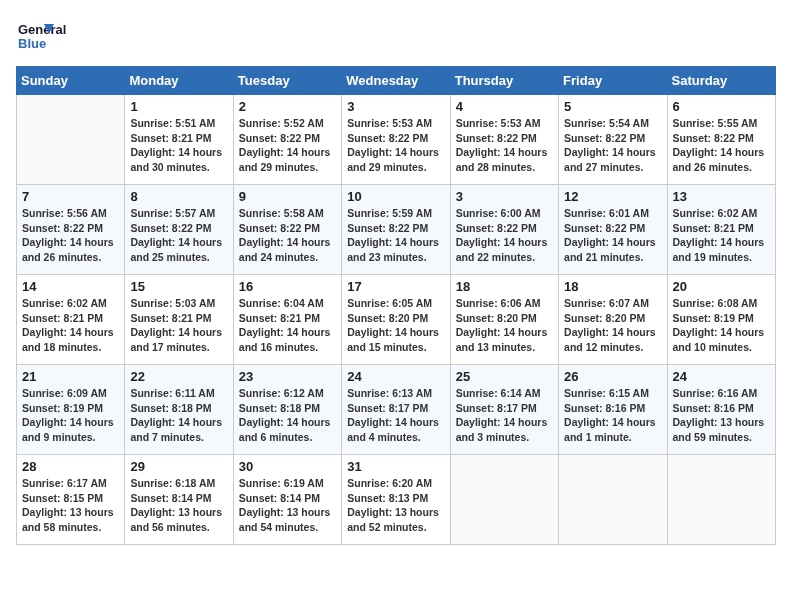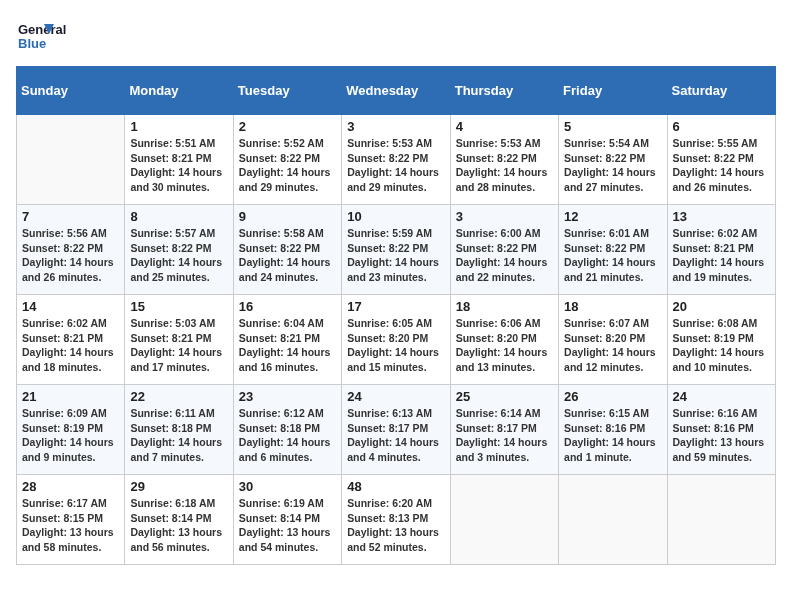--- a/index.html
+++ b/index.html
@@ -38,21 +38,21 @@
       color: #333;
     }
     .calendar-table {
       width: 100%;
       border-collapse: collapse;
       font-size: 11px;
     }
     .calendar-table th {
       background-color: #2e6db4;
       color: #fff;
-      padding: 16px 4px;
+      padding: 6px 4px;
       text-align: left;
       font-size: 13px;
       font-weight: bold;
       border: 1px solid #2e6db4;
     }
     .calendar-table td {
       border: 1px solid #ccc;
       padding: 4px 5px;
       vertical-align: top;
       min-height: 80px;
@@ -231,21 +231,21 @@
         </td>
         <td>
           <div class="day-number">29</div>
           <div class="day-info"><span>Sunrise: 6:18 AM</span><br><span>Sunset: 8:14 PM</span><br><span>Daylight: 13 hours</span><br><span>and 56 minutes.</span></div>
         </td>
         <td>
           <div class="day-number">30</div>
           <div class="day-info"><span>Sunrise: 6:19 AM</span><br><span>Sunset: 8:14 PM</span><br><span>Daylight: 13 hours</span><br><span>and 54 minutes.</span></div>
         </td>
         <td>
-          <div class="day-number">48</div>
+          <div class="day-number">31</div>
           <div class="day-info"><span>Sunrise: 6:20 AM</span><br><span>Sunset: 8:13 PM</span><br><span>Daylight: 13 hours</span><br><span>and 52 minutes.</span></div>
         </td>
         <td class="empty-cell"></td>
         <td class="empty-cell"></td>
         <td class="empty-cell"></td>
       </tr>
     </tbody>
 </table>
 
 <style>

